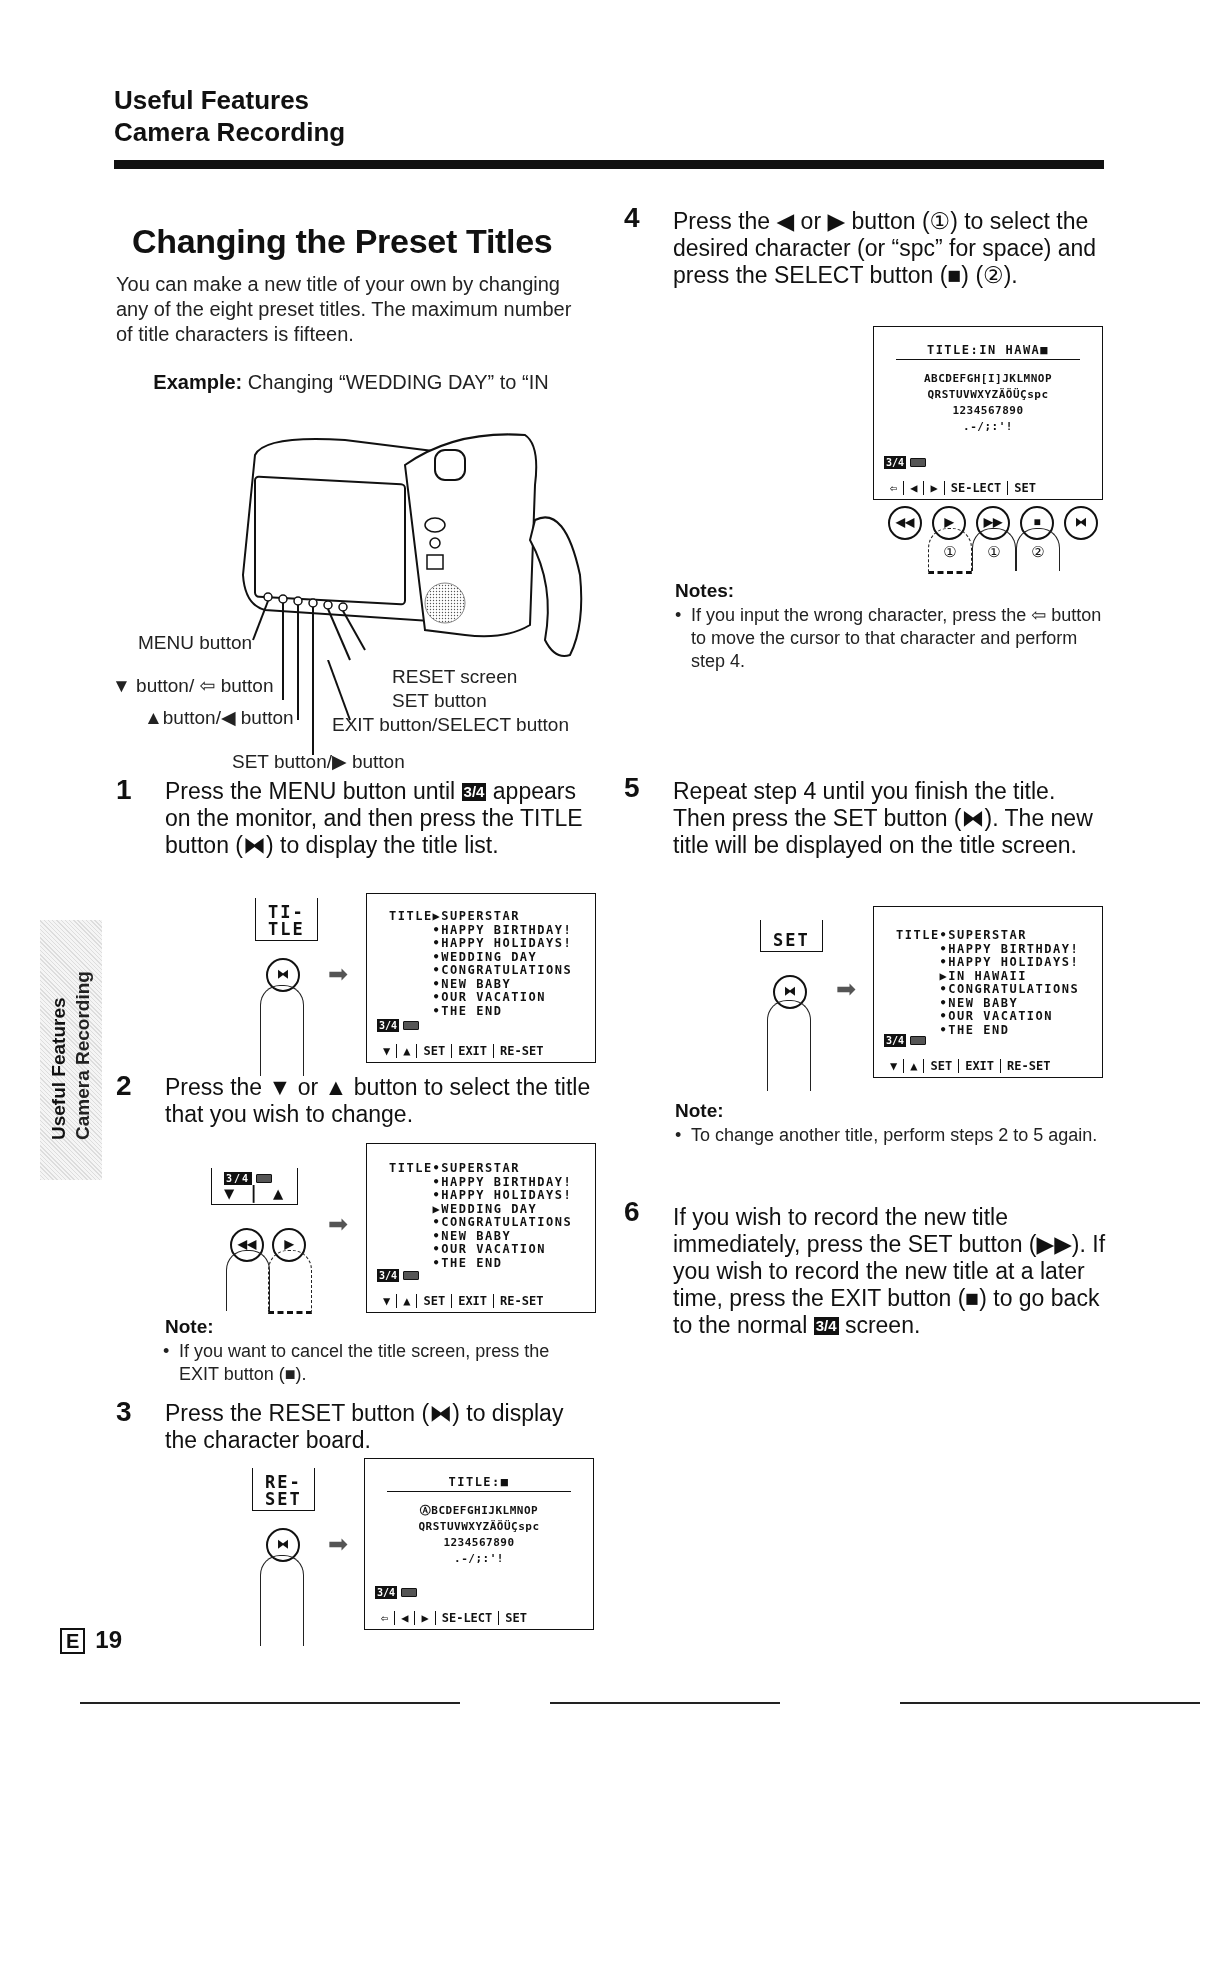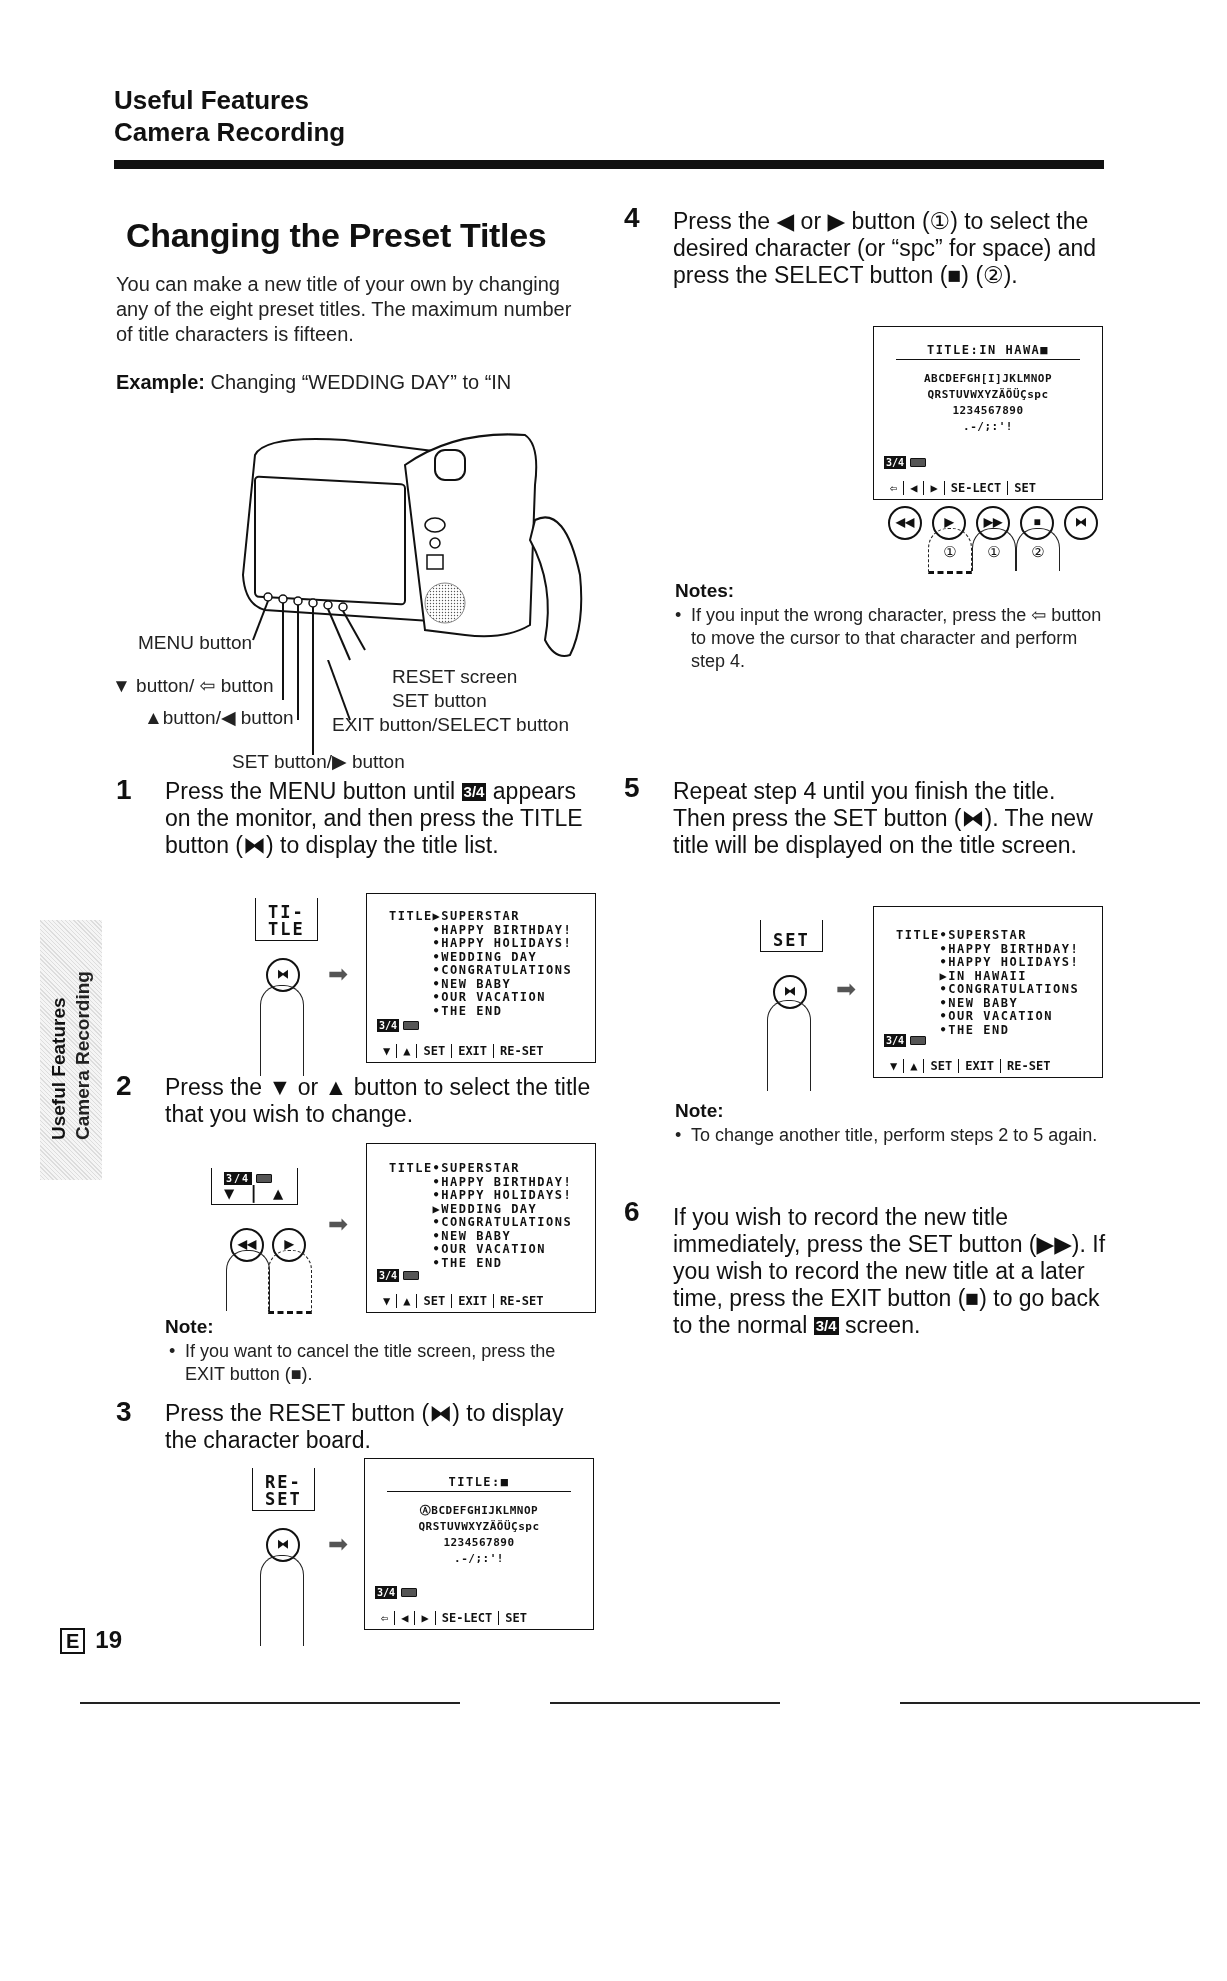--- a/index.html
+++ b/index.html
@@ -2,21 +2,21 @@
 <html><head>
 <meta charset="utf-8">
 <style>
   html,body{margin:0;padding:0;background:#fff;}
   body{width:1227px;height:1981px;position:relative;overflow:hidden;color:#111;font-family:"Liberation Sans",sans-serif;}
   .abs{position:absolute;}
   .hdr{left:114px;top:84px;font-weight:bold;font-size:26px;line-height:32px;}
   .rule{left:114px;top:160px;width:990px;height:9px;background:#111;}
   .h1{left:116px;top:206px;font-weight:bold;font-size:34px;letter-spacing:-0.3px;}
   .intro{left:116px;top:272px;width:470px;font-size:20px;line-height:25px;color:#222;}
-  .example{left:116px;top:370px;width:470px;font-size:20px;line-height:24px;color:#222;}
+  .example{left:116px;top:370px;width:470px;font-size:20px;line-height:24px;color:#222;text-align:center;}
   .example b{color:#111;}
   .example .ind{padding-left:104px;}
   .step{position:absolute;font-size:23px;line-height:27px;color:#111;}
   .stepnum{position:absolute;font-weight:bold;font-size:28px;}
   .mi{display:inline-block;background:#111;color:#fff;font-size:15px;font-weight:bold;padding:0 2px;line-height:18px;vertical-align:2px;}
   .lbl{position:absolute;font-size:19px;color:#222;white-space:nowrap;}
   .note-h{position:absolute;font-weight:bold;font-size:19px;}
   .note{position:absolute;font-size:18px;line-height:23px;color:#222;}
   .note li{list-style:none;position:relative;padding-left:16px;}
   .note li:before{content:"•";position:absolute;left:0;}
@@ -45,21 +45,21 @@
 </style>
 </head>
 <body>
 
 <div class="abs hdr">
   <div>Useful Features</div>
   <div>Camera Recording</div>
 </div>
 <div class="abs rule"></div>
 
-<h1 class="abs h1" style="margin:10px">Changing the Preset Titles</h1>
+<h1 class="abs h1" style="margin:16px">Changing the Preset Titles</h1>
 <div class="abs intro">You can make a new title of your own by changing any of the eight preset titles. The maximum number of title characters is fifteen.</div>
 <div class="abs example">
   <div><b>Example:</b> <span>Changing “WEDDING DAY” to “IN</span></div>
 </div>
 
 <svg class="abs" style="left:225px;top:425px" width="370" height="240" viewBox="0 0 370 240">
   <path d="M30 30 Q40 10 120 15 L240 30 L260 40 L265 200 L40 185 Q20 180 18 150 Z" fill="#fff" stroke="#111" stroke-width="2"></path>
   <rect x="30" y="50" width="150" height="120" rx="4" fill="#fff" stroke="#111" stroke-width="2" transform="skewY(3)"></rect>
   <path d="M180 40 Q230 5 300 10 Q315 20 310 60 L305 200 Q280 215 240 210 L200 205 Z" fill="#fff" stroke="#111" stroke-width="2"></path>
   <rect x="210" y="25" width="30" height="30" rx="10" fill="#fff" stroke="#111" stroke-width="2"></rect>
@@ -166,21 +166,21 @@
     </div>
   <div class="bar">
       <span>▼</span>
       <span>▲</span>
       <span>SET</span>
       <span>EXIT</span>
       <span>RE-SET</span>
     </div>
 </div>
 <div class="note-h" style="left:165px;top:1316px">Note:</div>
-<div class="note" style="left:169px;top:1340px;width:430px">
+<div class="note" style="left:163px;top:1340px;width:430px">
   <ul>
       <li>If you want to cancel the title screen, press the EXIT button (■).</li>
     </ul>
 </div>
 
 <div class="stepnum" style="left:116px;top:1396px">3</div>
 <div class="step" style="left:165px;top:1400px;width:430px">Press the RESET button (⧓) to display the character board.</div>
 <div class="ctrl" style="left:252px;top:1468px;white-space:pre">RE-
 SET</div>
 <div class="btnc" style="left:266px;top:1528px">⧓</div>

